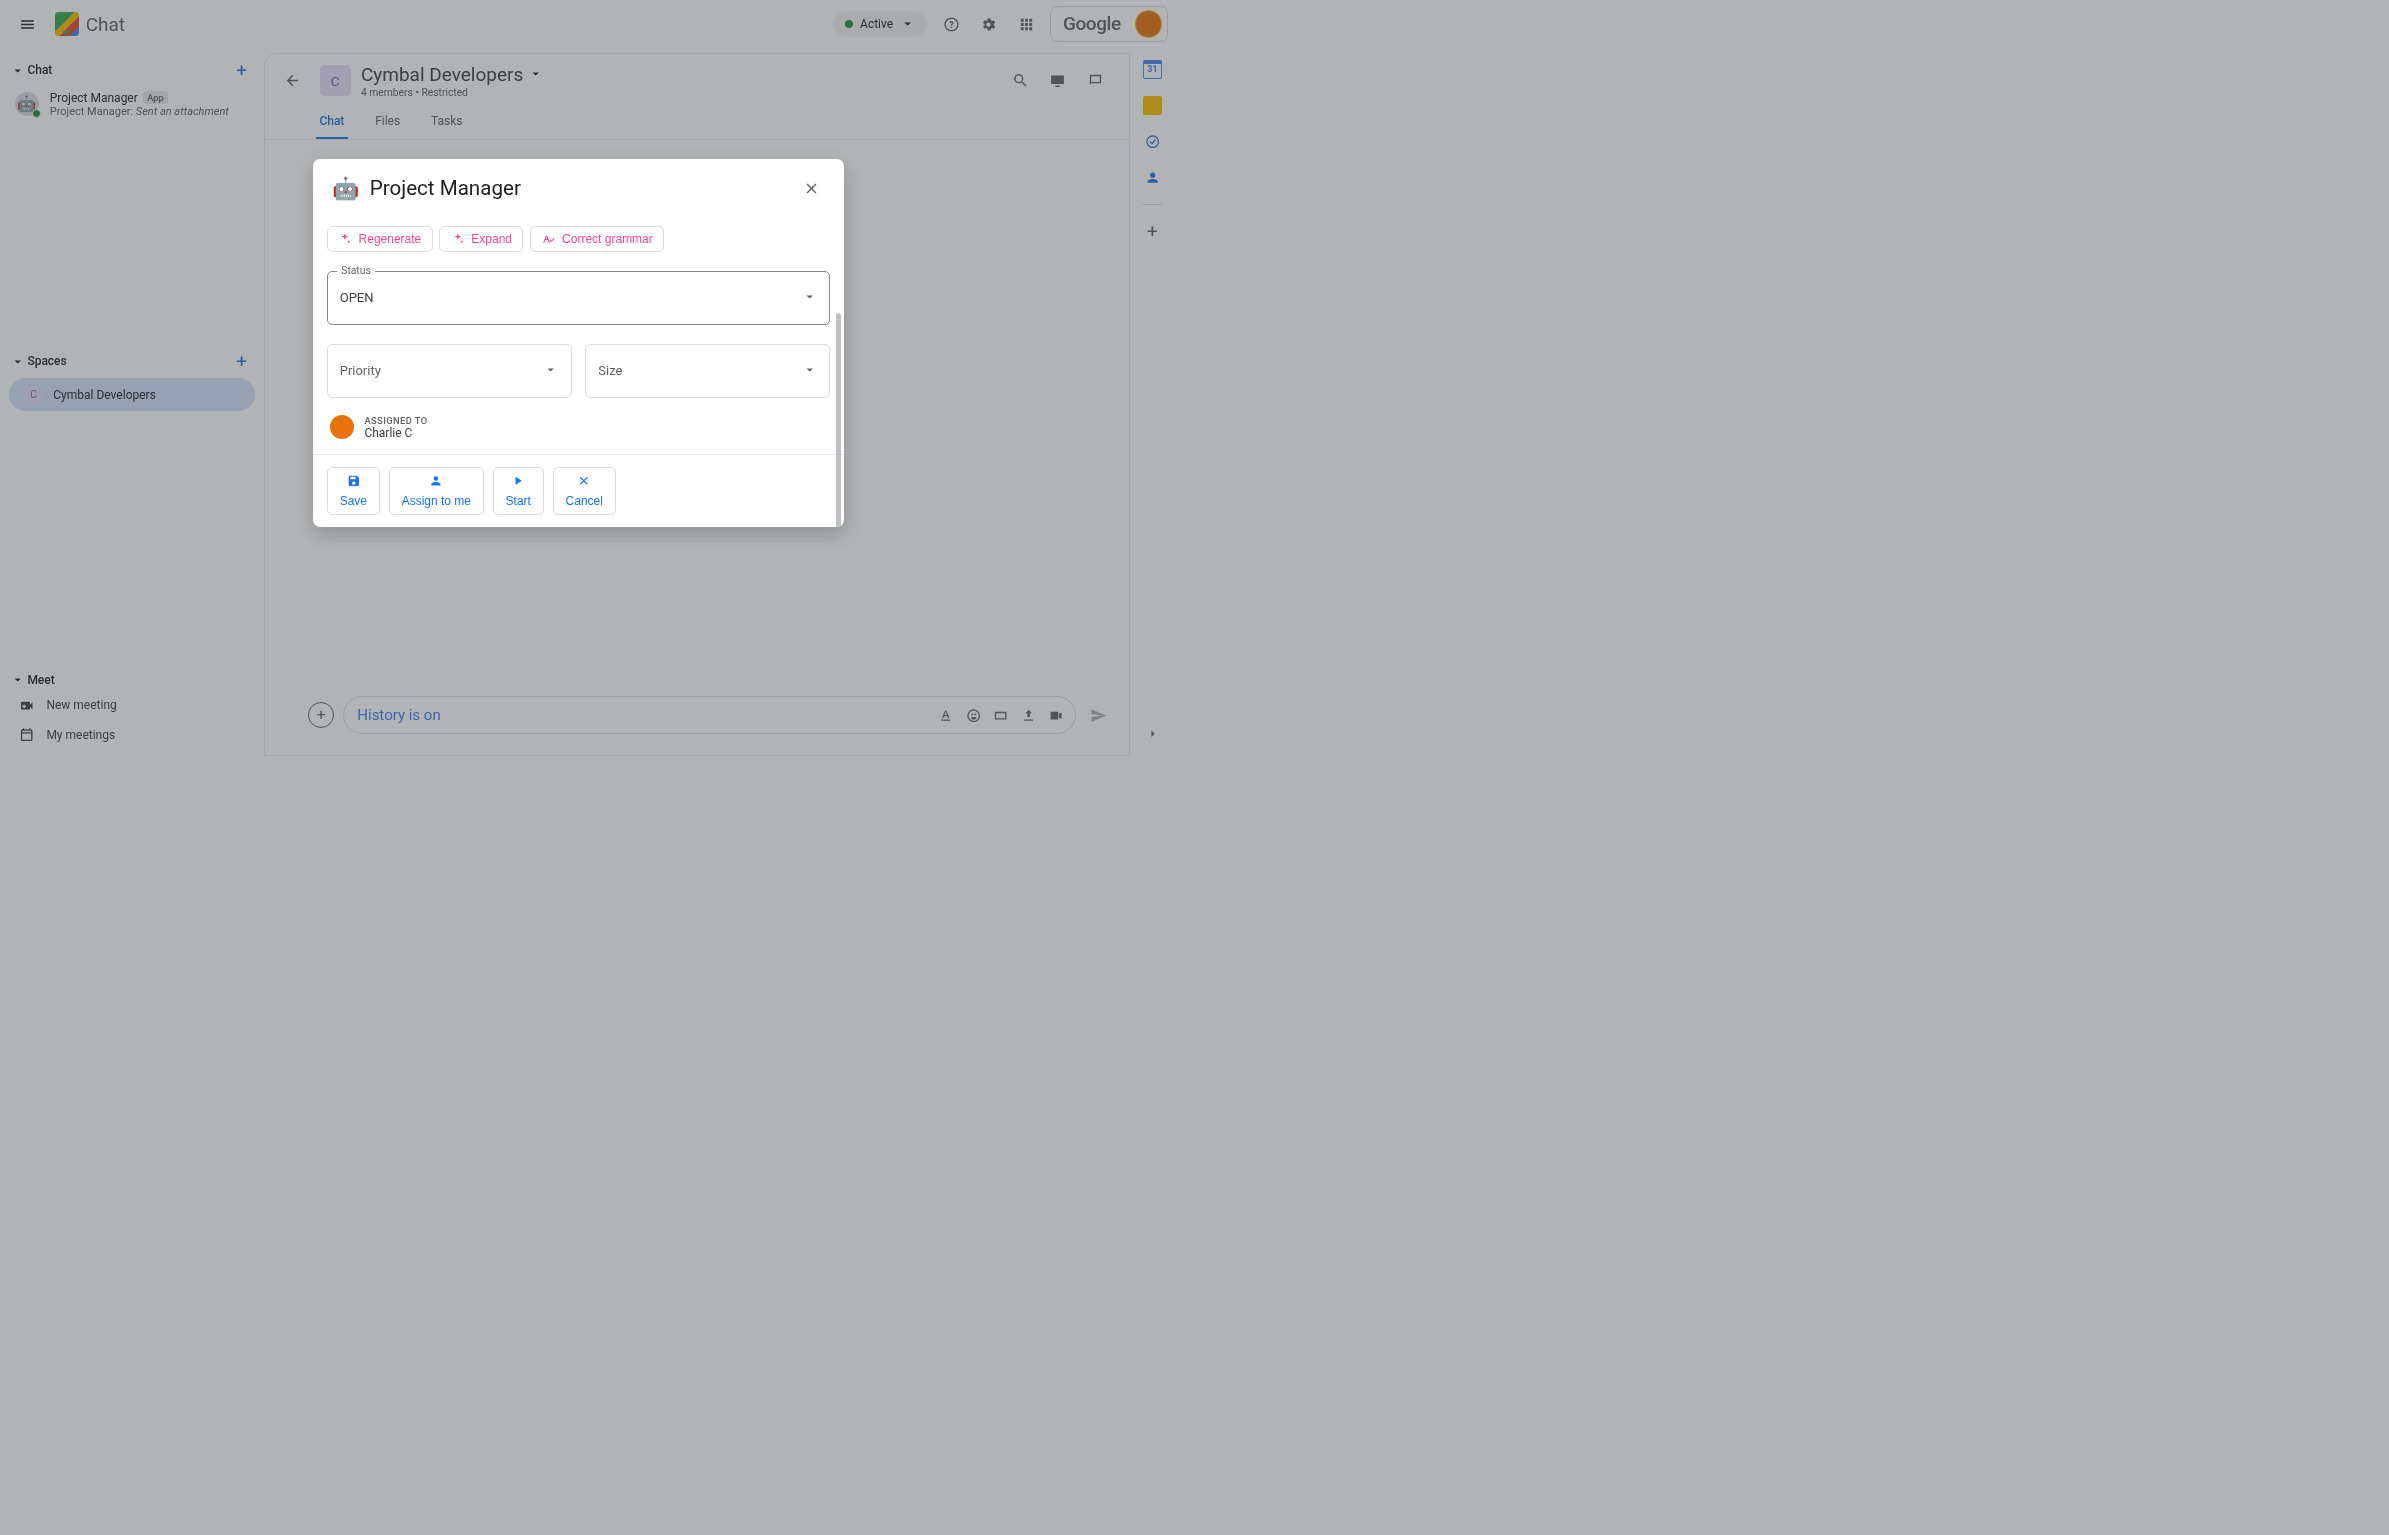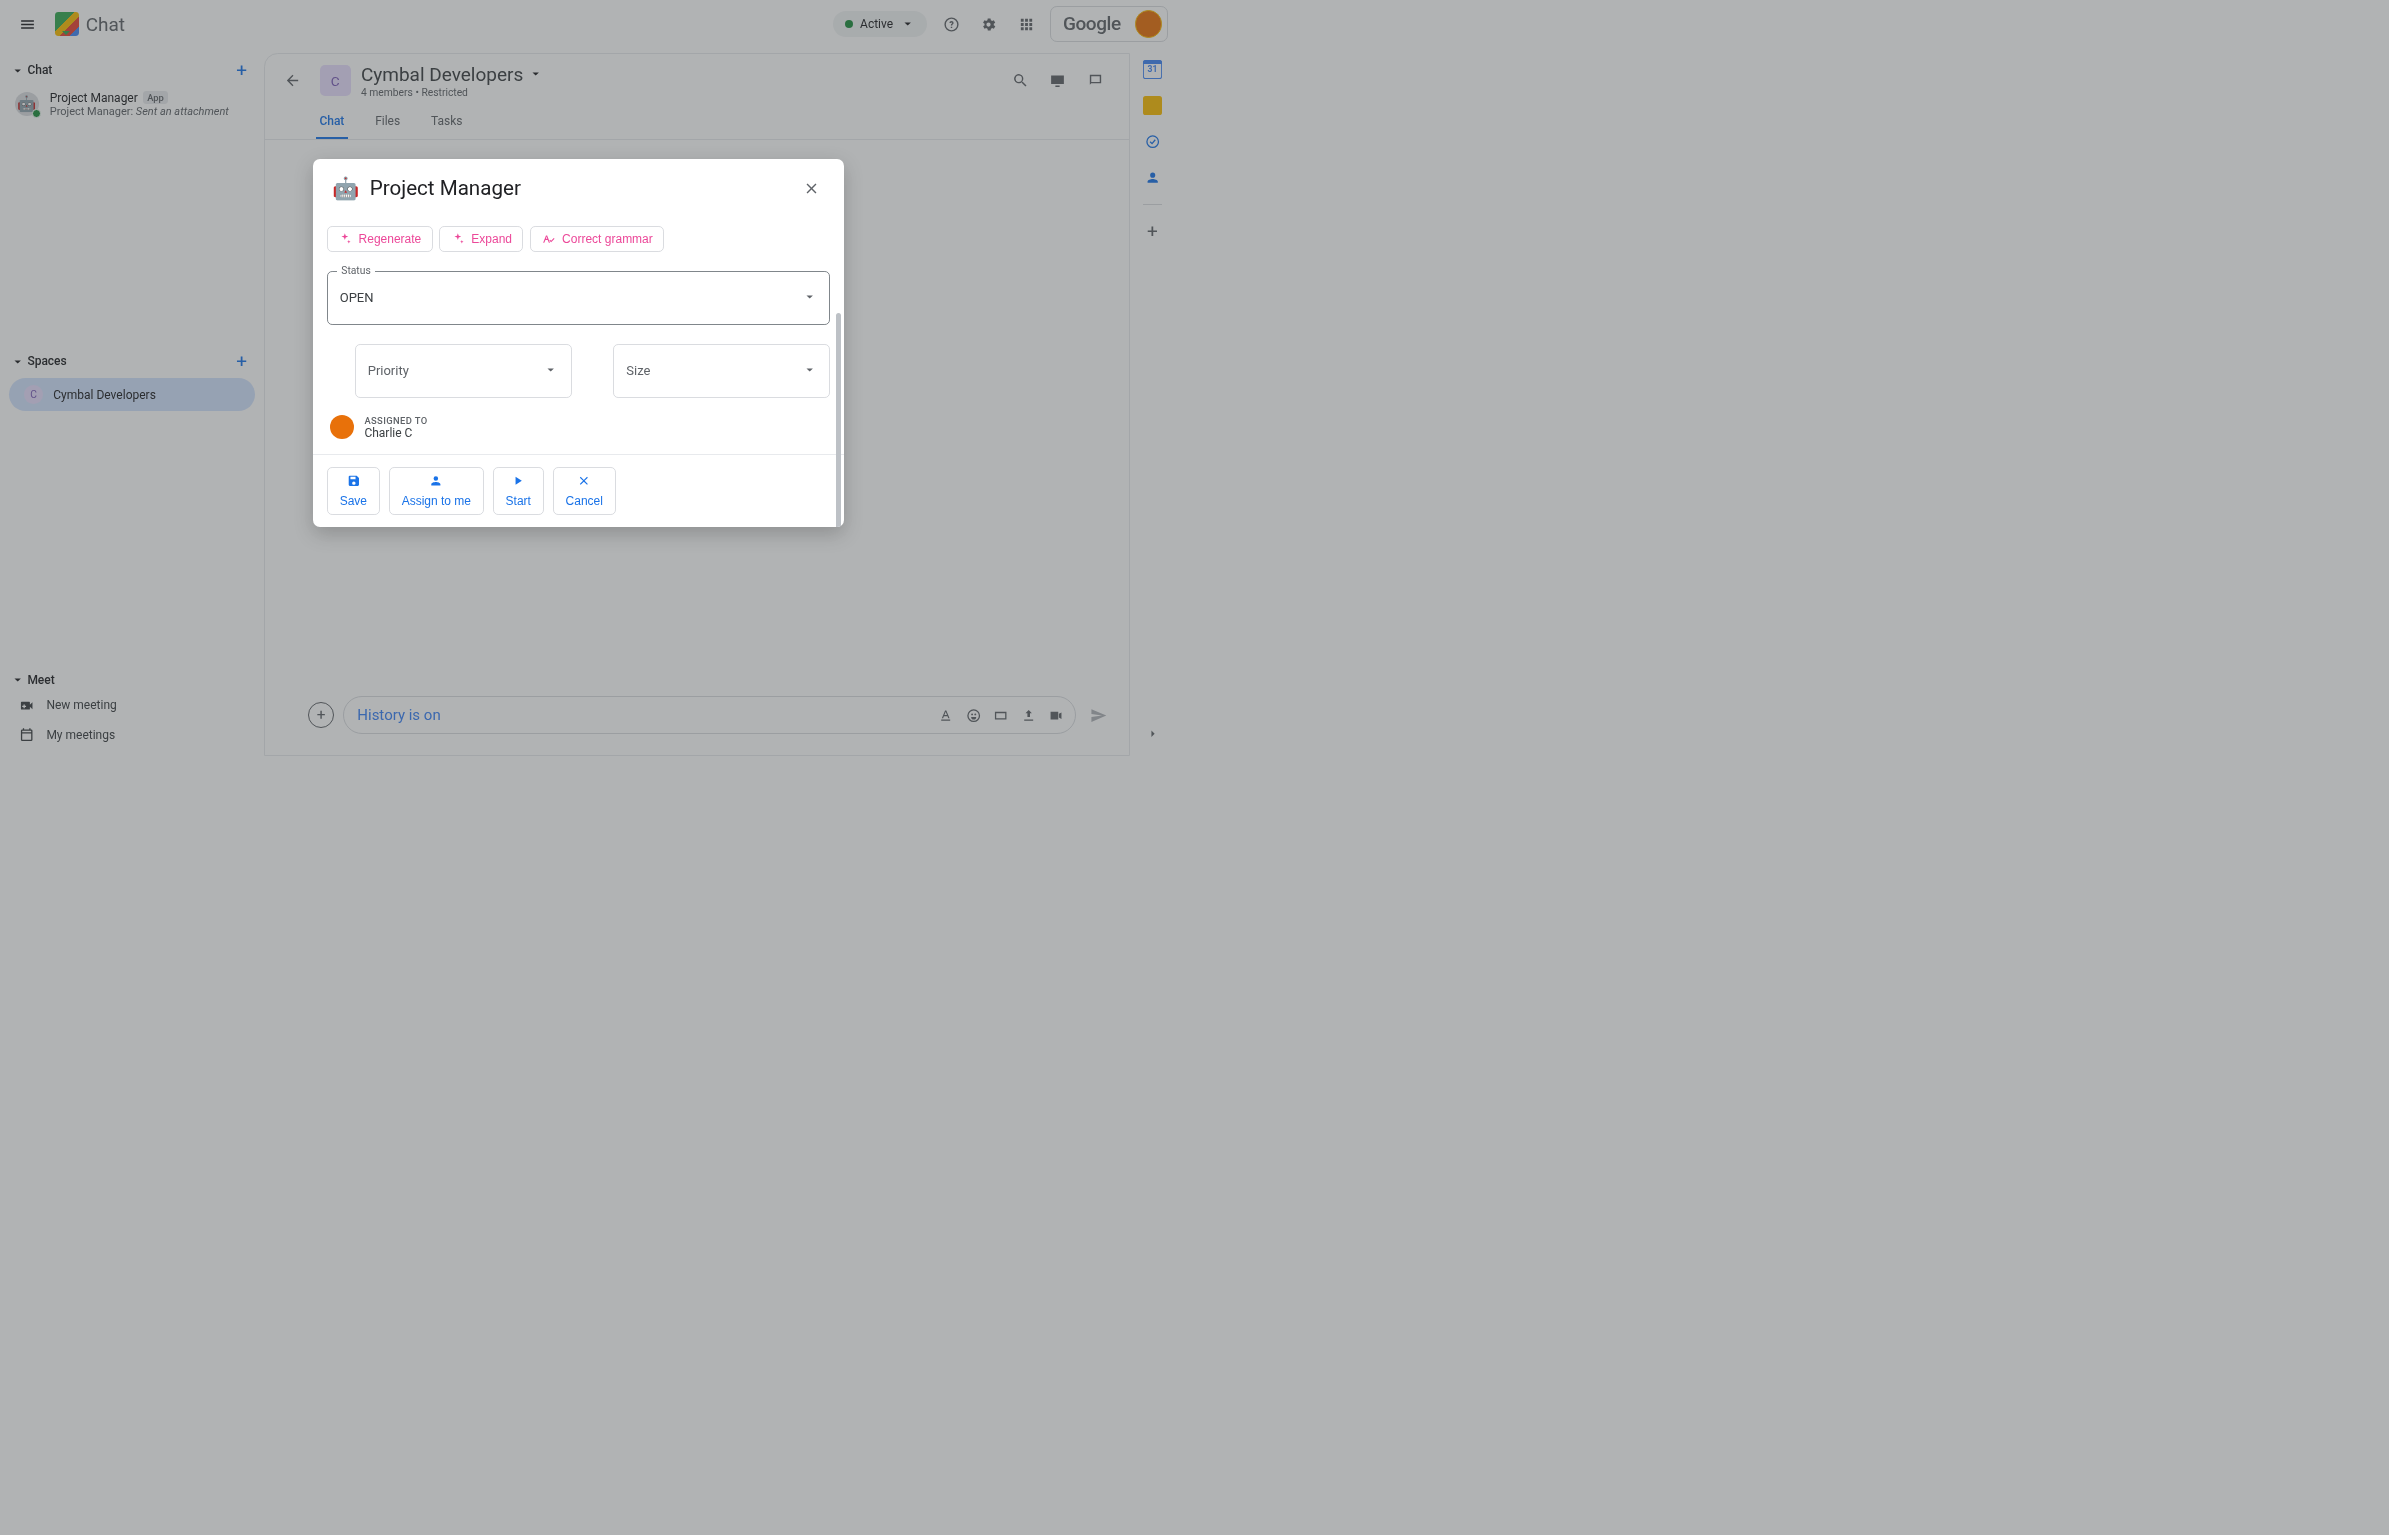--- a/index.html
+++ b/index.html
@@ -94,21 +94,21 @@
   .story-box .scroll-thumb { position:absolute; top:3.4px; right:1.7px; width:5.1px; height:8.6px; background:#bdc1c6; border-radius:2.6px; }
   .ai-buttons { display:flex; gap: 6.9px; margin-top: 8.6px; }
   .ai-btn { display:flex; align-items:center; gap:6.9px; border:0.9px solid #dadce0; border-radius:5.1px; padding: 5.1px 10.3px; font-size: 12px; color:#ec4899; cursor:pointer; background:#fff; font-weight:500; }
   .ai-btn svg { width:13.7px; height:13.7px; }
   .field-wrap { position: relative; margin-top: 19px; }
   .field-label { position:absolute; top:-6.9px; left:10.3px; background:#fff; padding:0 4.3px; font-size:10.3px; color:#5f6368; }
   .select { border:0.9px solid #80868b; border-radius:5.1px; height:54px; display:flex; align-items:center; padding:0 12px; font-size:13px; color:#3c4043; cursor:pointer; }
   .select.ph { color:#5f6368; border-color:#dadce0; }
   .select .arrow { margin-left:auto; color:#5f6368; }
   .two-col { display:flex; gap:13.7px; margin-top:19px; }
-  .two-col .select { flex:1;margin-left:28px; }
+  .two-col .select { flex:1; }
   .assigned { display:flex; align-items:center; gap:10.3px; margin-top:17px; padding:0 3.4px; }
   .assigned-av { width:24px; height:24px; border-radius:50%; background:#e8710a; }
   .assigned-info .lbl { font-size:9.4px; color:#5f6368; letter-spacing:0.4px; font-weight:500; }
   .assigned-info .name { font-size:12px; color:#3c4043; }
   .dlg-footer { border-top:0.9px solid #e8eaed; padding: 12px 13.7px; display:flex; gap:8.6px; }
   .foot-btn { display:flex; align-items:center; gap:6.9px; border:0.9px solid #dadce0; border-radius:5.1px; padding:6px 12px; font-size:12px; color:#1a73e8; cursor:pointer; background:#fff; font-weight:500;flex-direction:column; }
   .foot-btn svg { width:13.7px; height:13.7px; }
   .body-scroll { position:absolute; right:3.4px; top:154px; width:5.1px; height:274px; background:#bdc1c6; border-radius:2.6px; z-index:21; }
 
   

